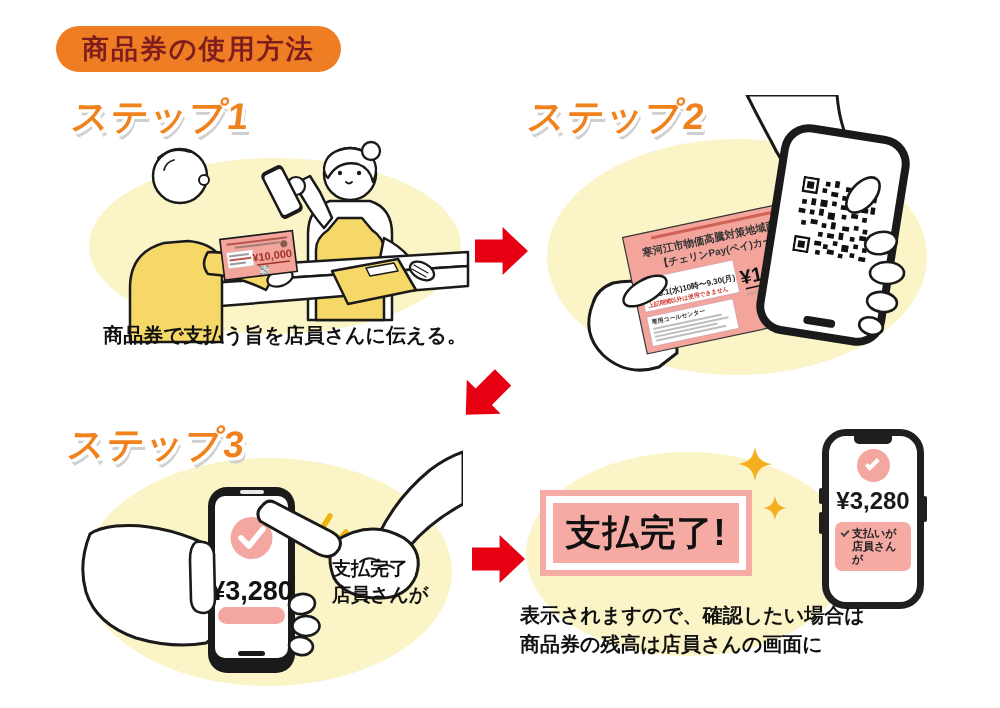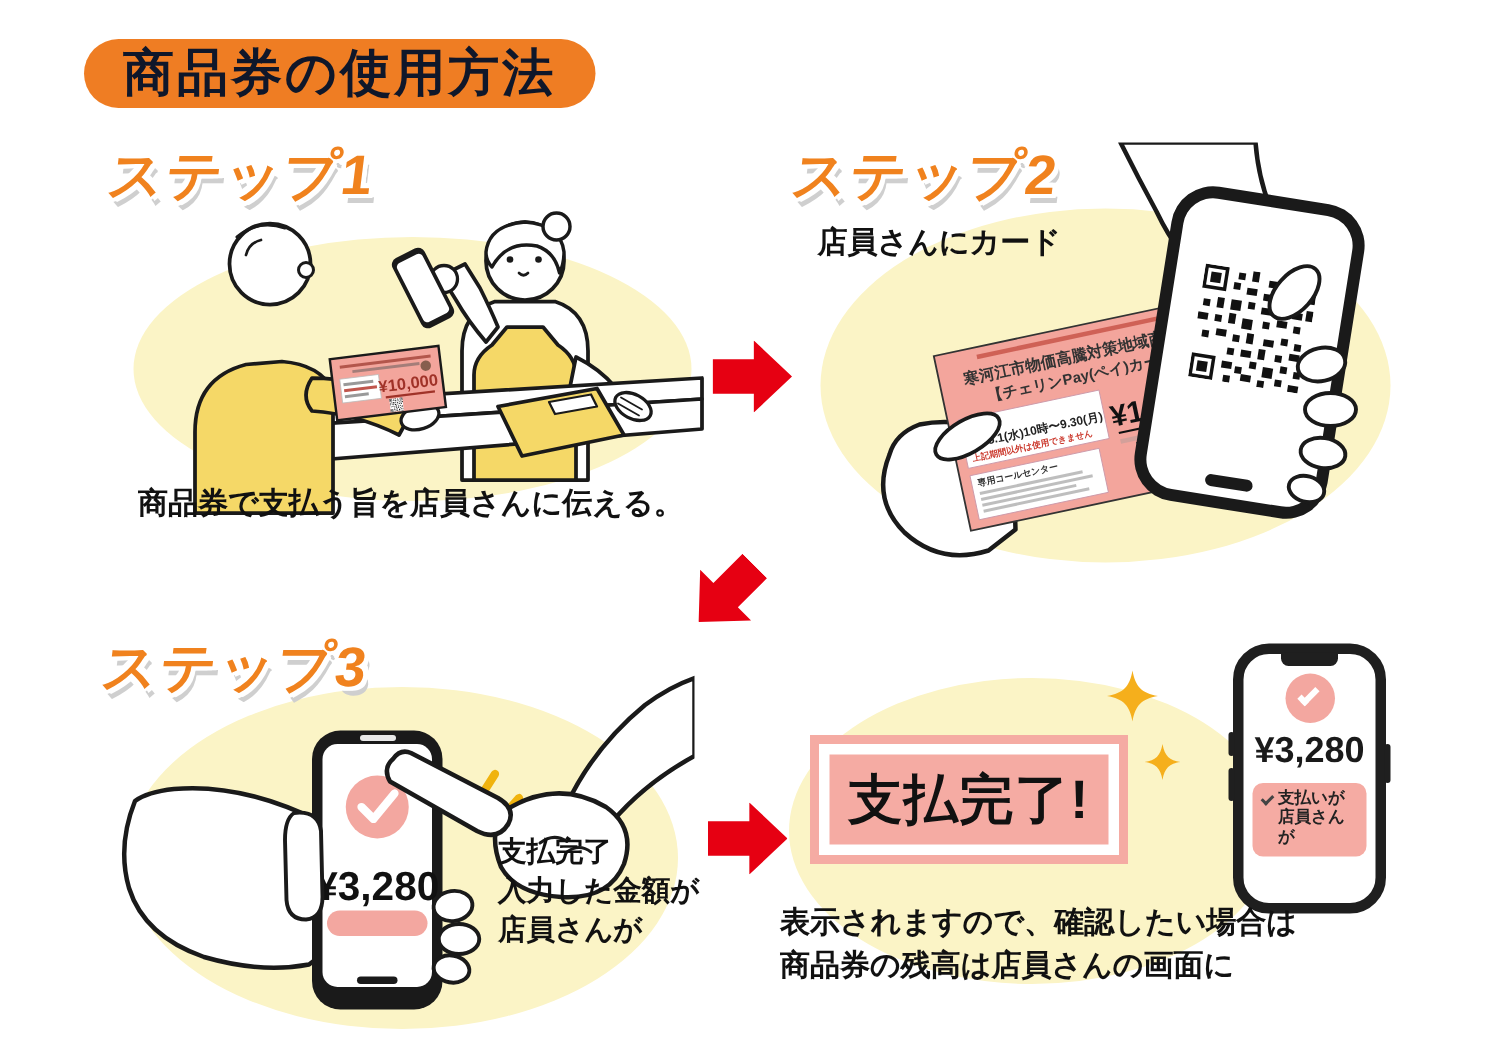--- a/index.html
+++ b/index.html
@@ -2,37 +2,37 @@
 <html><head>
 <meta charset="utf-8">
 <style>
   html,body{margin:0;padding:0;background:#fff;}
   *{box-sizing:border-box;}
   #page{position:relative;width:1000px;height:708px;background:#fff;overflow:hidden;
         font-family:"Liberation Sans","DejaVu Sans",sans-serif;color:#1a1a1a;}
 
   
   .title-badge{position:absolute;left:56px;top:26px;height:46px;padding:0 26px;
-        background:#EF7D23;border-radius:23px;color:#0f172a;font-size:34px;font-weight:800;
+        background:#EF7D23;border-radius:23px;color:#7f1d1d;font-size:27px;font-weight:800;
         line-height:46px;letter-spacing:2px;}
 
   
   .step-label{position:absolute;font-size:37px;font-weight:900;color:#F0821E;
         transform:skewX(-7deg);letter-spacing:1px;
         text-shadow:
          -3px -3px 0 #fff, 3px -3px 0 #fff, -3px 3px 0 #fff, 3px 3px 0 #fff,
          -3px 0 0 #fff, 3px 0 0 #fff, 0 -3px 0 #fff, 0 3px 0 #fff,
          4px 6px 0 #cfcfcf;}
   #step1-label{left:72px;top:92px;}
   #step2-label{left:528px;top:92px;z-index:3;}
   #step3-label{left:68px;top:420px;z-index:3;}
 
   
   .caption{position:absolute;font-weight:700;color:#111;}
-  #step1-caption{left:92px;top:322px;width:386px;font-size:20px;z-index:2;}
+  #step1-caption{left:92px;top:322px;width:386px;text-align:center;font-size:20px;z-index:2;}
   #step2-caption{left:545px;top:148px;font-size:20px;line-height:28px;z-index:3;}
   #step3-caption{left:332px;top:556px;font-size:19px;line-height:26px;z-index:3;}
   #balance-note{left:520px;top:601px;font-size:20px;line-height:28.5px;z-index:3;}
 
   
   .arrow{position:absolute;width:53px;height:48px;background:#E60012;
         clip-path:polygon(0 26%,52% 26%,52% 0,100% 50%,52% 100%,52% 74%,0 74%);}
   #arrow-1{left:475px;top:227px;}
   #arrow-2{left:458px;top:372px;transform:rotate(135deg);}
   #arrow-3{left:472px;top:535px;z-index:2;}
@@ -63,21 +63,21 @@
   #btn-l1{left:-10px;top:52px;height:16px;}
   #btn-l2{left:-10px;top:76px;height:22px;}
   #btn-r1{right:-10px;top:60px;height:26px;}
   #result-phone .check-circle{width:33px;height:33px;border-radius:50%;background:#F3A7A0;
         margin:13px auto 0;display:flex;align-items:center;justify-content:center;}
   .check-mark{width:14px;height:7px;border-left:4px solid #fff;border-bottom:4px solid #fff;
         transform:rotate(-45deg) translate(1px,-2px);}
   #result-phone .amount{text-align:center;font-size:24px;font-weight:800;margin-top:5px;}
   #result-phone .status{margin:7px 6px 0;background:#F5ABA3;border-radius:7px;
         padding:5px 4px 5px 6px;display:flex;gap:3px;font-size:11px;font-weight:800;
-        line-height:13px;color:#222;font-family:Liberation Mono, monospace;}
+        line-height:13px;color:#222;}
   .check-mark-sm{flex:0 0 auto;width:8px;height:5px;border-left:2.5px solid #444;
         border-bottom:2.5px solid #444;transform:rotate(-45deg);margin-top:3px;}
 </style>
 </head>
 <body>
 
 <div id="page">
 
   <svg width="0" height="0" style="position:absolute" aria-hidden="true">
     <defs>
@@ -261,21 +261,20 @@
 
     <g fill="#fff" stroke="#1a1a1a" stroke-width="2.6">
       <ellipse cx="338" cy="100" rx="21" ry="12" transform="rotate(-48 338 100)"></ellipse>
       <ellipse cx="356" cy="148" rx="16" ry="11" transform="rotate(-12 356 148)"></ellipse>
       <ellipse cx="362" cy="178" rx="17" ry="11"></ellipse>
       <ellipse cx="357" cy="207" rx="15" ry="10" transform="rotate(8 357 207)"></ellipse>
       <ellipse cx="346" cy="231" rx="12" ry="8.5" transform="rotate(15 346 231)"></ellipse>
     </g>
   </svg>
   <div class="caption" id="step2-caption">
-    <div>店員さんにカード</div>
   </div>
 
   <div class="arrow" id="arrow-2"></div>
 
   <svg class="illus" id="illus-step3" width="385" height="245" viewBox="0 0 385 245">
     <ellipse cx="190" cy="122" rx="184" ry="114" fill="#FBF4C6"></ellipse>
 
     <path d="M 12,84 Q 0,114 8,142 Q 18,174 58,188 Q 96,199 128,193 L 136,187 L 136,98 Q 84,72 38,76 Q 20,78 12,84 Z" fill="#fff" stroke="#1a1a1a" stroke-width="3" stroke-linejoin="round"></path>
 
     <g>
@@ -306,21 +305,20 @@
     <g stroke="#1a1a1a" stroke-linejoin="round" stroke-linecap="round">
       <path d="M 300,86 Q 318,48 352,20 Q 368,8 385,2 L 385,54 Q 352,72 330,98 Q 318,112 312,120 Z" fill="#fff" stroke-width="3"></path>
       <path d="M 256,92 Q 292,68 326,88 Q 346,102 338,126 Q 328,150 296,148 Q 266,146 256,128 Q 248,108 256,92 Z" fill="#fff" stroke-width="3"></path>
       <path d="M 282,112 q 9,-7 18,-1" fill="none" stroke-width="2"></path>
       <path d="M 300,118 q 8,-6 16,0" fill="none" stroke-width="2"></path>
       <path d="M 184,56 Q 177,62 182,71 L 240,104 Q 254,111 261,99 Q 266,89 254,82 L 196,52 Q 189,49 184,56 Z" fill="#fff" stroke-width="3"></path>
     </g>
   </svg>
   <div class="caption" id="step3-caption">
     <div>支払完了</div>
-    <div>入力した金額が</div>
     <div>店員さんが</div>
   </div>
 
   <div id="result-ellipse"></div>
 
   <div class="arrow" id="arrow-3"></div>
 
   <div id="payment-banner">
     <div class="mid">
       <div class="inner">支払完了!</div>

